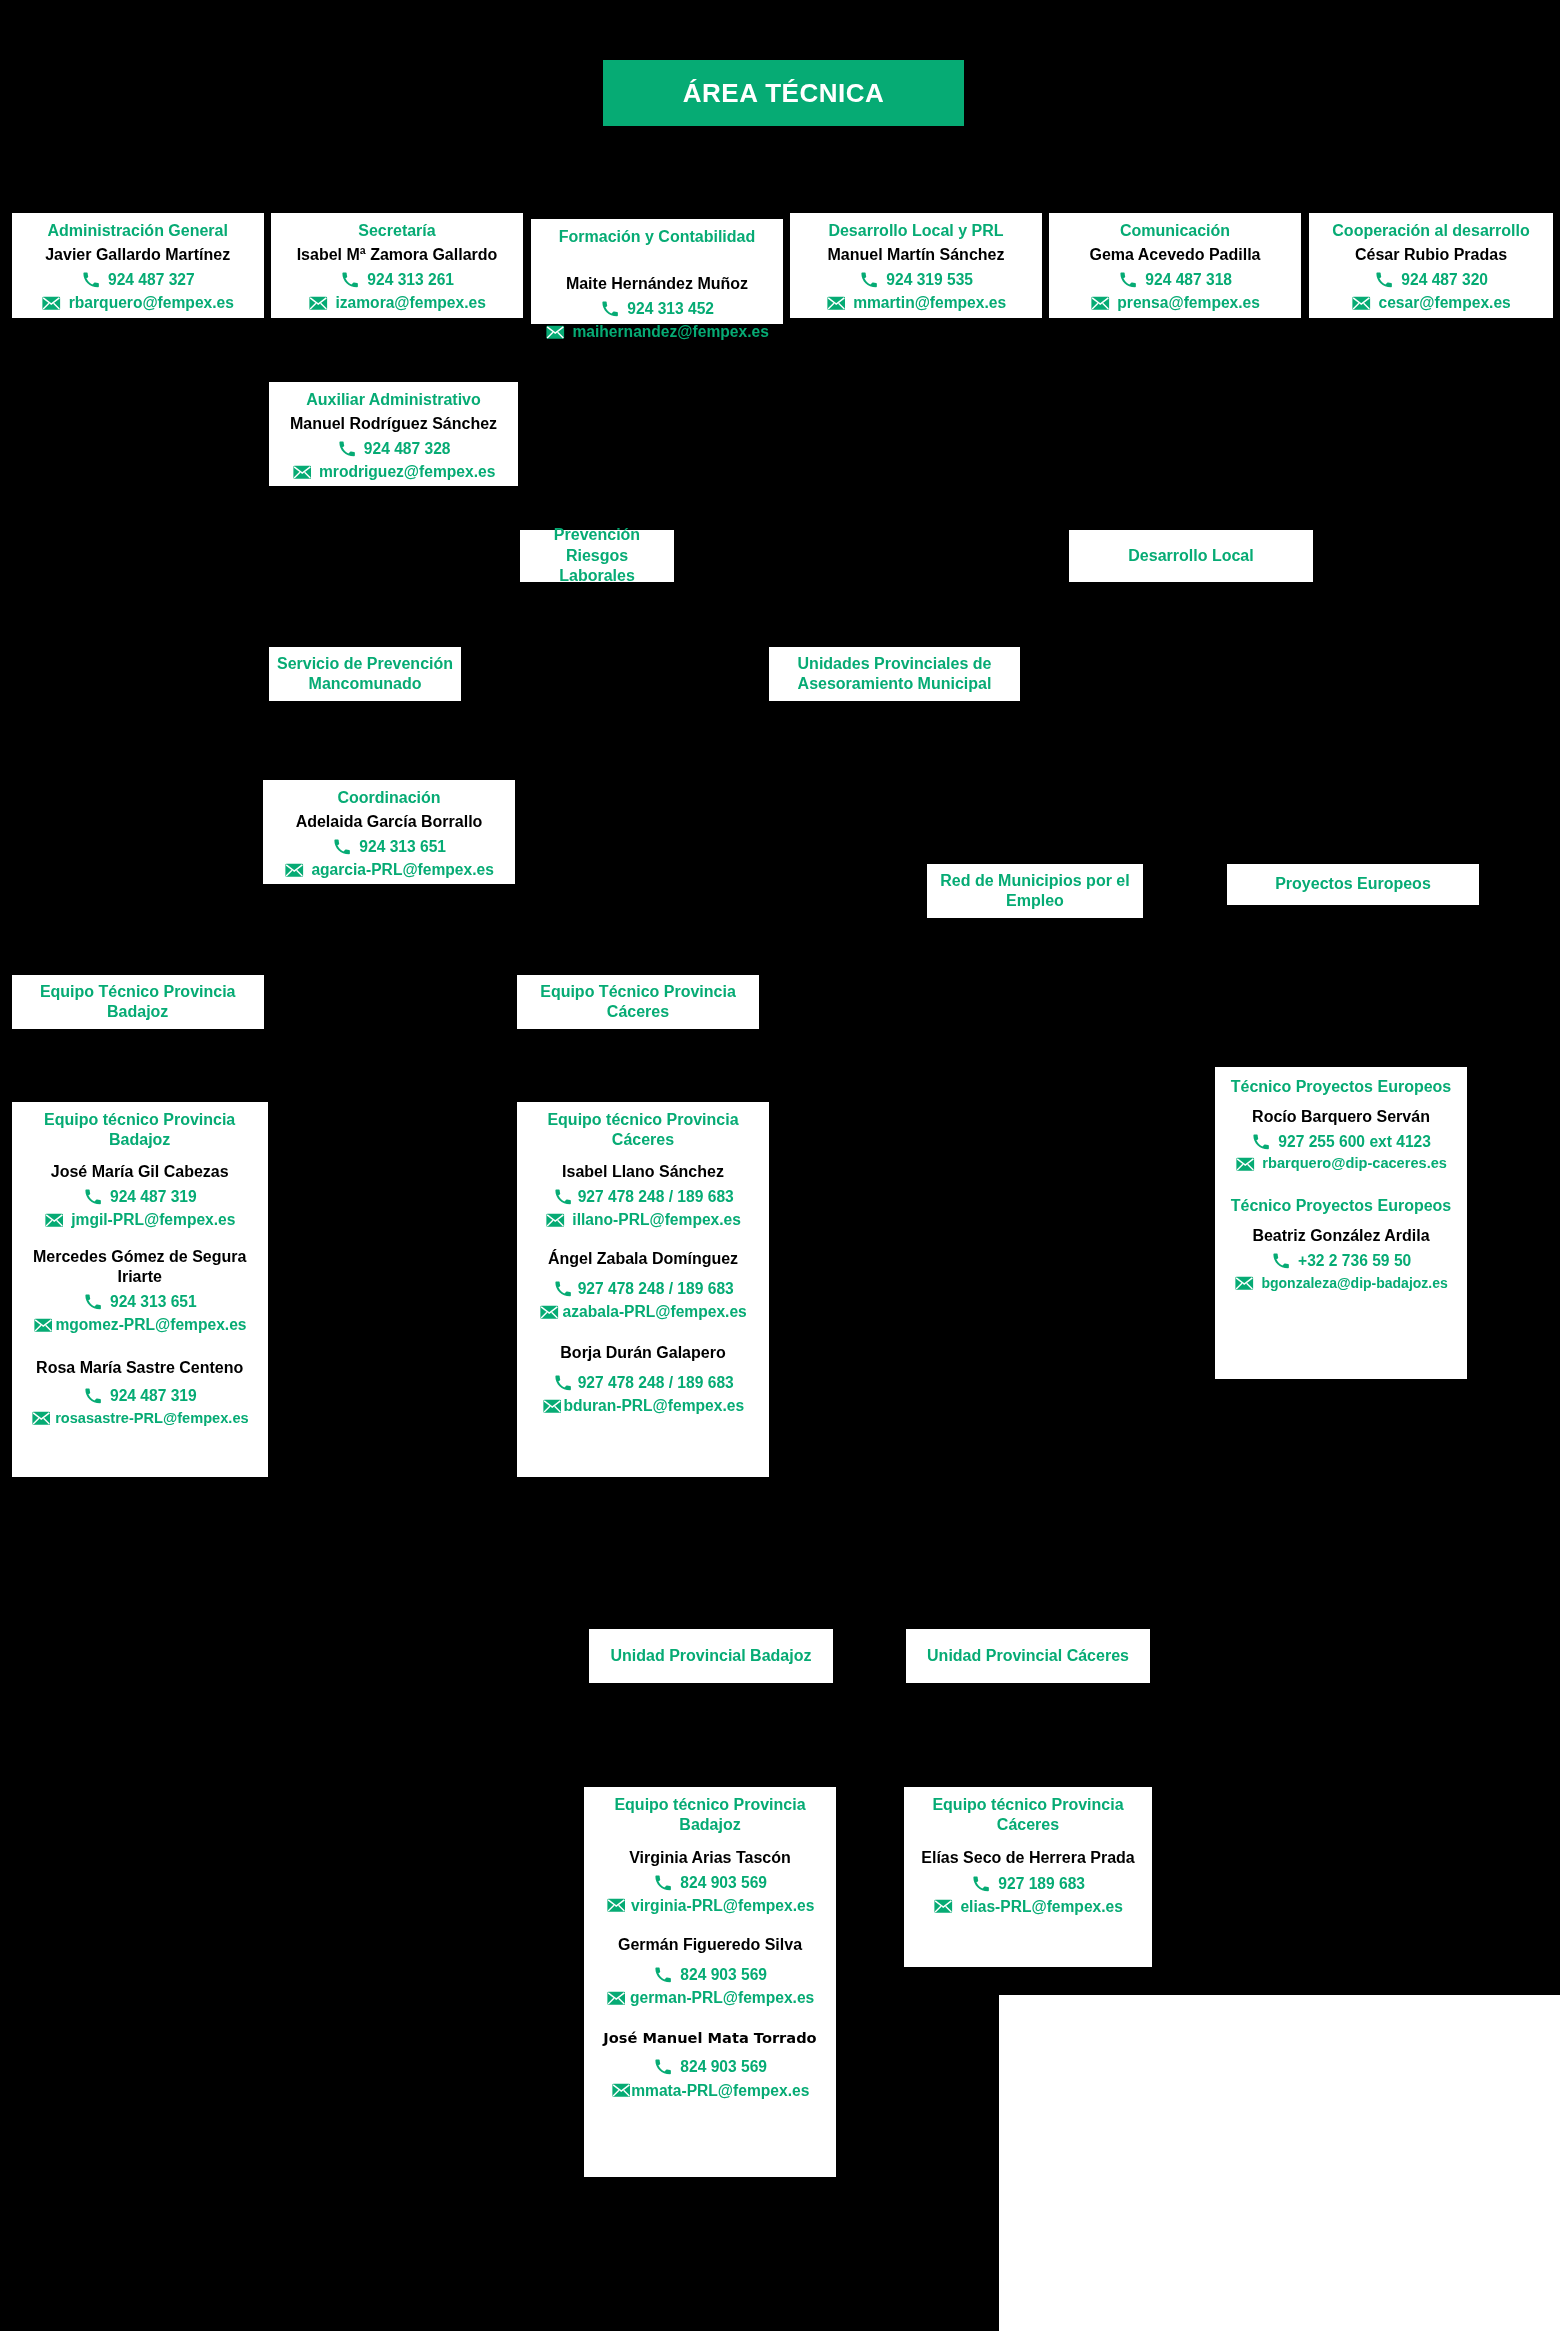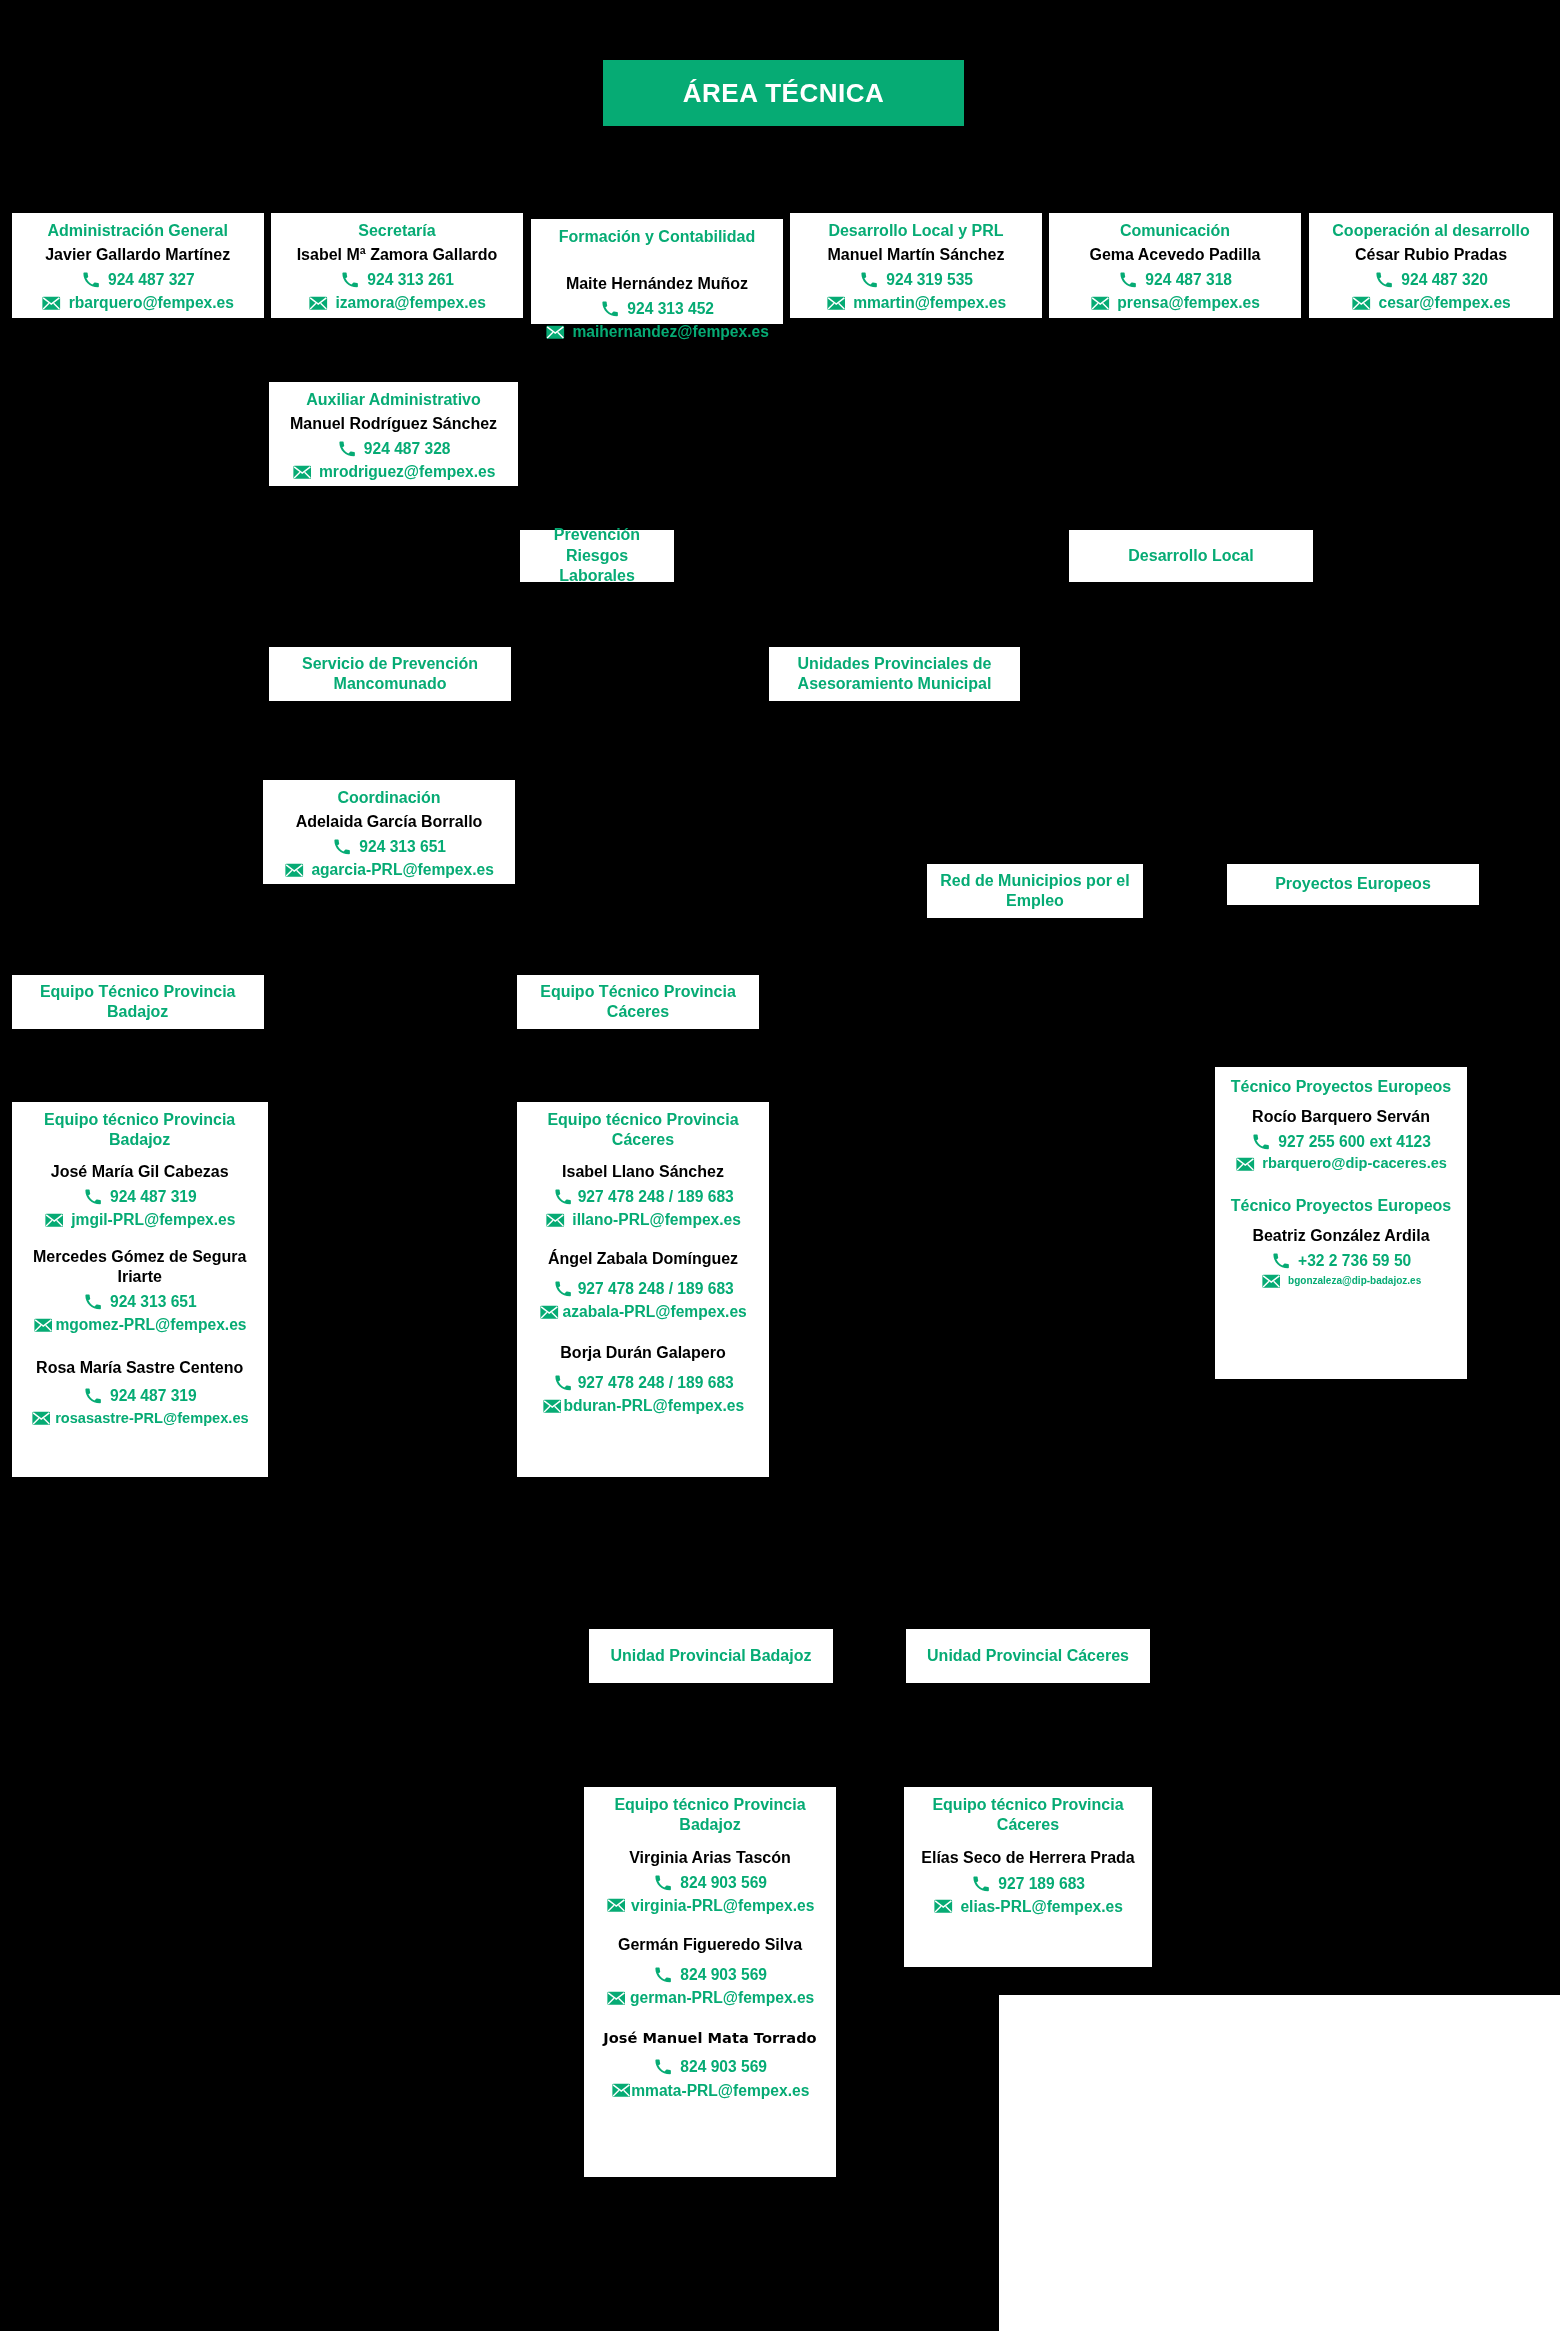--- a/index.html
+++ b/index.html
@@ -278,21 +278,21 @@
           </span>
         <span class="txt">mrodriguez@fempex.es</span>
       </div>
     </div>
   </div>
 
   <div class="node label-box" style="left:520px;top:530px;width:154px;height:52px;">Prevención Riesgos Laborales</div>
 
   <div class="node label-box" style="left:1069px;top:530px;width:244px;height:52px;">Desarrollo Local</div>
 
-  <div class="node label-box" style="left:269px;top:647px;width:242px;height:54px;">Servicio de Prevención Mancomunado</div>
+  <div class="node label-box" style="left:269px;top:647px;width:192px;height:54px;">Servicio de Prevención Mancomunado</div>
 
   <div class="node label-box" style="left:769px;top:647px;width:251px;height:54px;">Unidades Provinciales de Asesoramiento Municipal</div>
 
   <div class="node card" style="left:263px;top:780px;width:252px;height:104px;">
     <div class="card-title">Coordinación</div>
     <div class="person">
       <div class="person-name">Adelaida García Borrallo</div>
       <div class="contact-row phone">
         <span class="ico">
             <svg width="17.6" height="17.6" viewBox="0 0 24 24">
@@ -351,21 +351,21 @@
       <div class="card-title">Técnico Proyectos Europeos</div>
       <div class="person-name" style="margin-top:9.8px;">Beatriz González Ardila</div>
       <div class="contact-row phone">
         <span class="ico">
             <svg width="17.6" height="17.6" viewBox="0 0 24 24">
               <path fill="#06ab74" d="M6.6 10.8c1.7 3.3 4.3 5.9 7.6 7.6l2.5-2.5c.3-.3.8-.4 1.2-.3 1.2.4 2.6.6 4 .6.6 0 1.1.5 1.1 1.1V21c0 .6-.5 1.1-1.1 1.1C10.3 22.1 1.9 13.7 1.9 3.3c0-.6.5-1.1 1.1-1.1h3.7c.6 0 1.1.5 1.1 1.1 0 1.4.2 2.8.6 4 .1.4 0 .9-.3 1.2l-2.5 2.3z"></path>
             </svg>
           </span>
         <span class="txt">+32 2 736 59 50</span>
       </div>
-      <div class="contact-row mail" style="font-size:10px;">
+      <div class="contact-row mail" style="font-size:14px;">
         <span class="ico">
             <svg width="18.5" height="14.6" viewBox="0 0 24 18">
               <rect x="0.5" y="0.5" width="23" height="17" rx="1.5" fill="#06ab74"></rect>
               <path d="M1.5 2 L12 10 L22.5 2" stroke="#ffffff" stroke-width="2" fill="none"></path>
               <path d="M1.5 16.5 L9 9 M22.5 16.5 L15 9" stroke="#ffffff" stroke-width="1.8" fill="none"></path>
             </svg>
           </span>
         <span class="txt">bgonzaleza@dip-badajoz.es</span>
       </div>
     </div>

